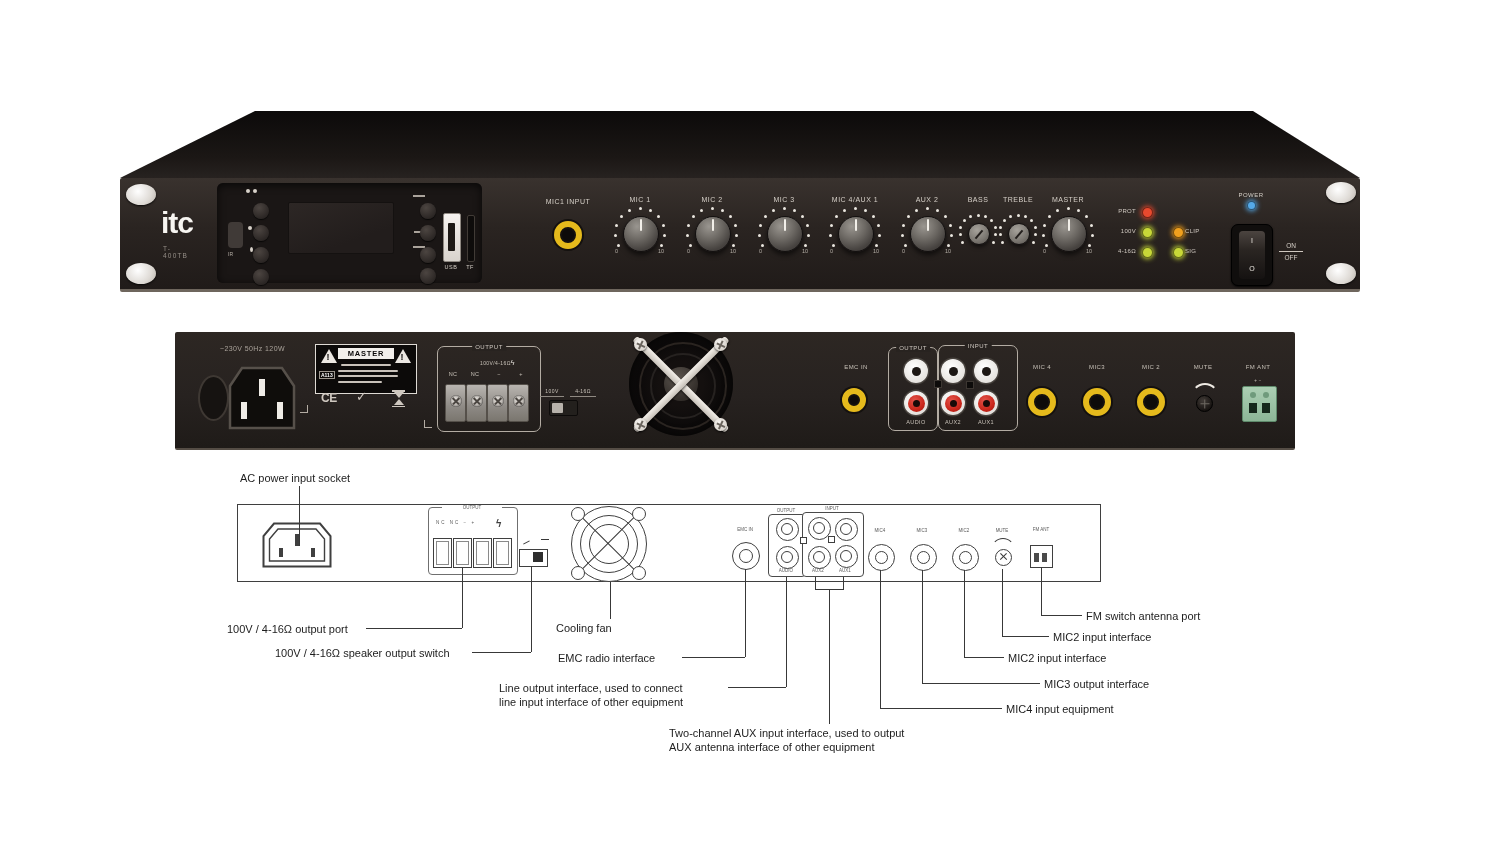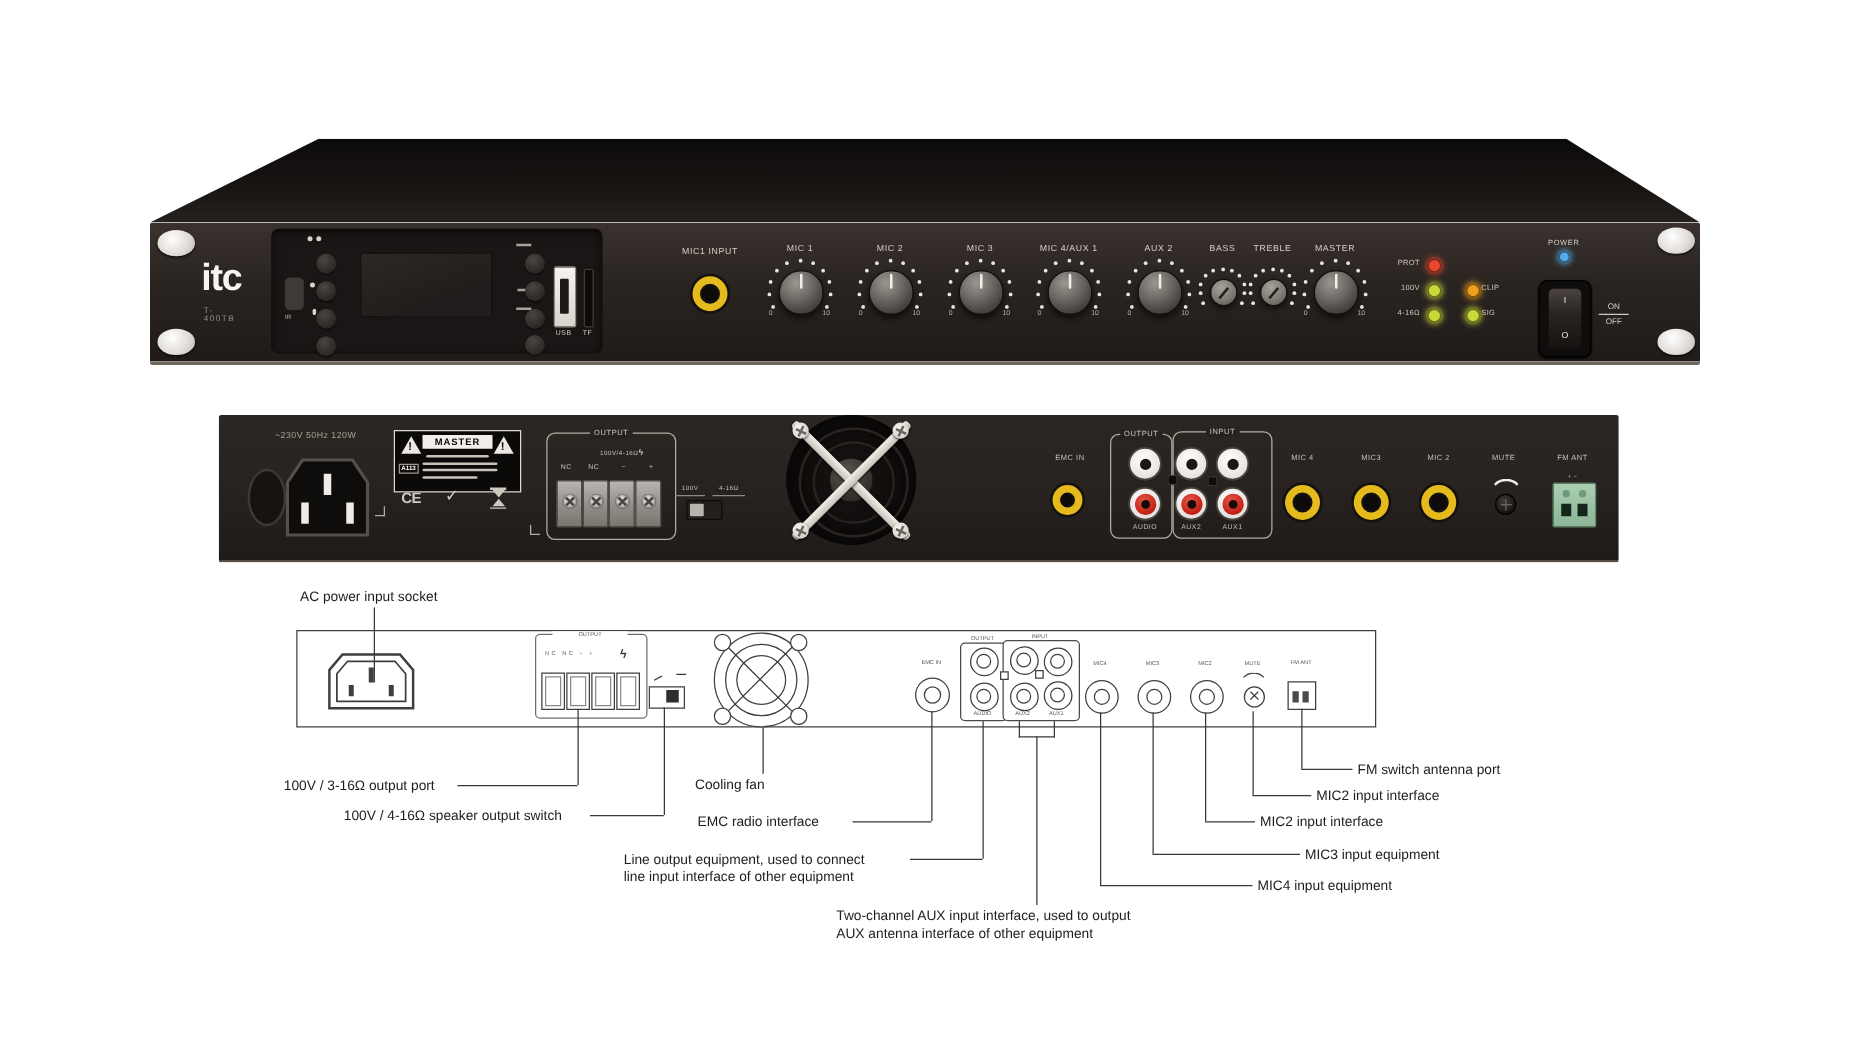--- a/index.html
+++ b/index.html
@@ -571,40 +571,40 @@
         <div class="dtiny" style="left: 944px; top: 528px; width: 40px;">MIC2</div>
         <div class="dtiny" style="left: 982px; top: 528px; width: 40px;">MUTE</div>
         <div class="dtiny" style="left: 1021px; top: 527px; width: 40px;">FM ANT</div>
       </div>
     <div class="grp" id="callouts">
         <div class="callout-text" style="left: 240px; top: 471px;">
           <div>AC power input socket</div>
         </div>
         <div class="dline" style="left: 299px; top: 486px; width: 1.3px; height: 60px;"></div>
         <div class="callout-text" style="left: 227px; top: 622px;">
-          <div>100V / 3-16Ω output port</div>
+          <div>100V / 4-16Ω output port</div>
         </div>
         <div class="dline" style="left: 366px; top: 628px; width: 96px; height: 1.3px;"></div>
         <div class="dline" style="left: 462px; top: 568px; width: 1.3px; height: 60px;"></div>
         <div class="callout-text" style="left: 275px; top: 646px;">
           <div>100V / 4-16Ω speaker output switch</div>
         </div>
         <div class="dline" style="left: 472px; top: 652px; width: 59px; height: 1.3px;"></div>
         <div class="dline" style="left: 531px; top: 566px; width: 1.3px; height: 86px;"></div>
         <div class="callout-text" style="left: 556px; top: 621px;">
           <div>Cooling fan</div>
         </div>
         <div class="dline" style="left: 610px; top: 582px; width: 1.3px; height: 37px;"></div>
         <div class="callout-text" style="left: 558px; top: 651px;">
           <div>EMC radio interface</div>
         </div>
         <div class="dline" style="left: 682px; top: 657px; width: 63px; height: 1.3px;"></div>
         <div class="dline" style="left: 745px; top: 569px; width: 1.3px; height: 88px;"></div>
         <div class="callout-text" style="left: 499px; top: 681px;">
-          <div>Line output equipment, used to connect</div>
+          <div>Line output interface, used to connect</div>
           <div>line input interface of other equipment</div>
         </div>
         <div class="dline" style="left: 728px; top: 687px; width: 58px; height: 1.3px;"></div>
         <div class="dline" style="left: 786px; top: 577px; width: 1.3px; height: 110px;"></div>
         <div class="callout-text" style="left: 669px; top: 726px;">
           <div>Two-channel AUX input interface, used to output</div>
           <div>AUX antenna interface of other equipment</div>
         </div>
         <div class="dline" style="left: 829px; top: 589px; width: 1.3px; height: 135px;"></div>
         <div class="callout-text" style="left: 1086px; top: 609px;">
@@ -616,21 +616,21 @@
           <div>MIC2 input interface</div>
         </div>
         <div class="dline" style="left: 1002px; top: 636px; width: 47px; height: 1.3px;"></div>
         <div class="dline" style="left: 1002px; top: 569px; width: 1.3px; height: 67px;"></div>
         <div class="callout-text" style="left: 1008px; top: 651px;">
           <div>MIC2 input interface</div>
         </div>
         <div class="dline" style="left: 964px; top: 657px; width: 40px; height: 1.3px;"></div>
         <div class="dline" style="left: 964px; top: 570px; width: 1.3px; height: 87px;"></div>
         <div class="callout-text" style="left: 1044px; top: 677px;">
-          <div>MIC3 input equipment</div>
+          <div>MIC3 output interface</div>
         </div>
         <div class="dline" style="left: 922px; top: 683px; width: 118px; height: 1.3px;"></div>
         <div class="dline" style="left: 922px; top: 570px; width: 1.3px; height: 113px;"></div>
         <div class="callout-text" style="left: 1006px; top: 702px;">
           <div>MIC4 input equipment</div>
         </div>
         <div class="dline" style="left: 880px; top: 708px; width: 122px; height: 1.3px;"></div>
         <div class="dline" style="left: 880px; top: 570px; width: 1.3px; height: 138px;"></div>
       </div>
   </div>

